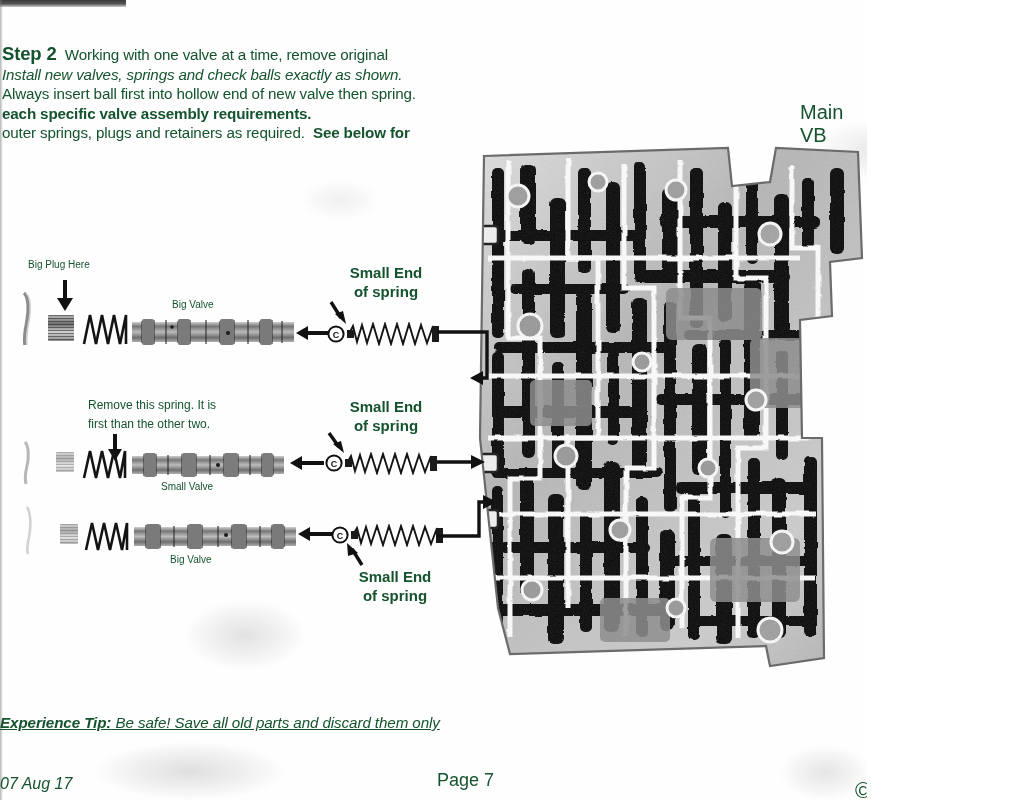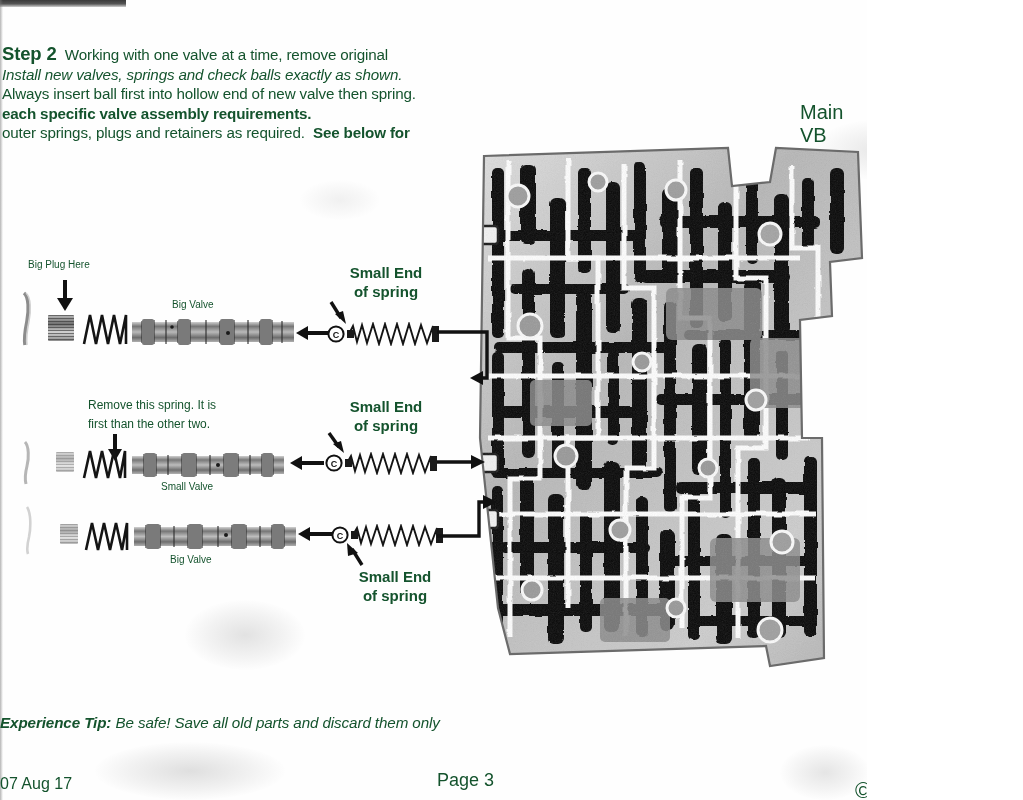--- a/index.html
+++ b/index.html
@@ -50,25 +50,26 @@
 
   .exp-tip {
     position: absolute;
     left: 0px; top: 713px;
     width: 520px;
     font-size: 15.2px;
     line-height: 20px;
     font-style: italic;
     letter-spacing: -0.1px;
   }
-  .exp-tip .ln { white-space: nowrap; }
+  .exp-tip .ln { white-space: nowrap; text-decoration: underline; }
 
   .footer-date {
     position: absolute; left: 0px; top: 775px;
     font-size: 16px;
+    font-style: italic;
   }
   .footer-page {
     position: absolute; left: 437px; top: 770px;
     font-size: 18px;
   }
   .footer-copy {
     position: absolute; left: 855px; top: 778px;
     font-size: 22px;
   }
 
@@ -530,16 +531,16 @@
       <path d="M0,44 L42,44 L42,10 L52,10" stroke="#111" stroke-width="3.4" fill="none"></path>
       <path d="M46,3 L46,17 L60,10 Z" fill="#111"></path>
     </svg>
   </div>
 
   <div class="exp-tip">
     <div class="ln"><span class="b i">Experience Tip:</span><span> Be safe! Save all old parts and discard them only</span></div>
   </div>
 
   <div class="footer-date">07 Aug 17</div>
-  <div class="footer-page">Page 3</div>
+  <div class="footer-page">Page 7</div>
   <div class="footer-copy">© TransGo 2007</div>
 
 </div>
 
 </body></html>

